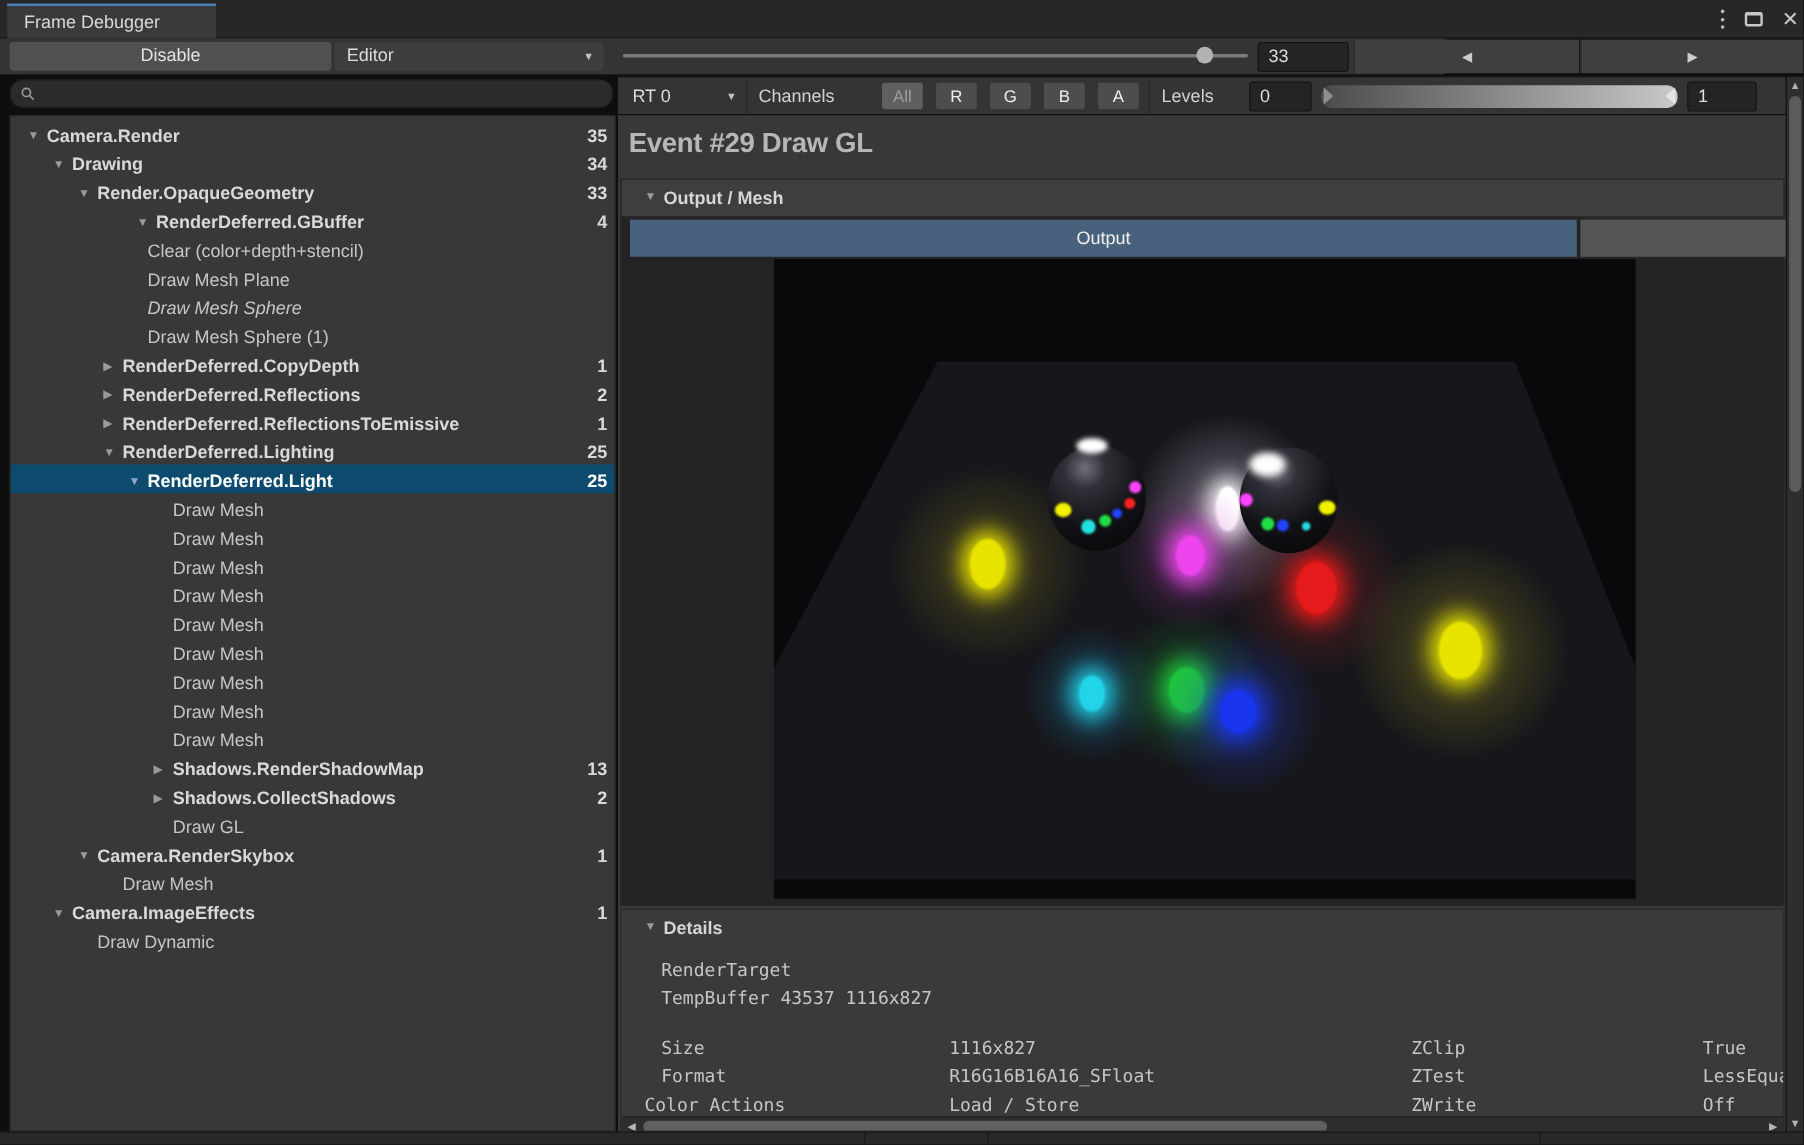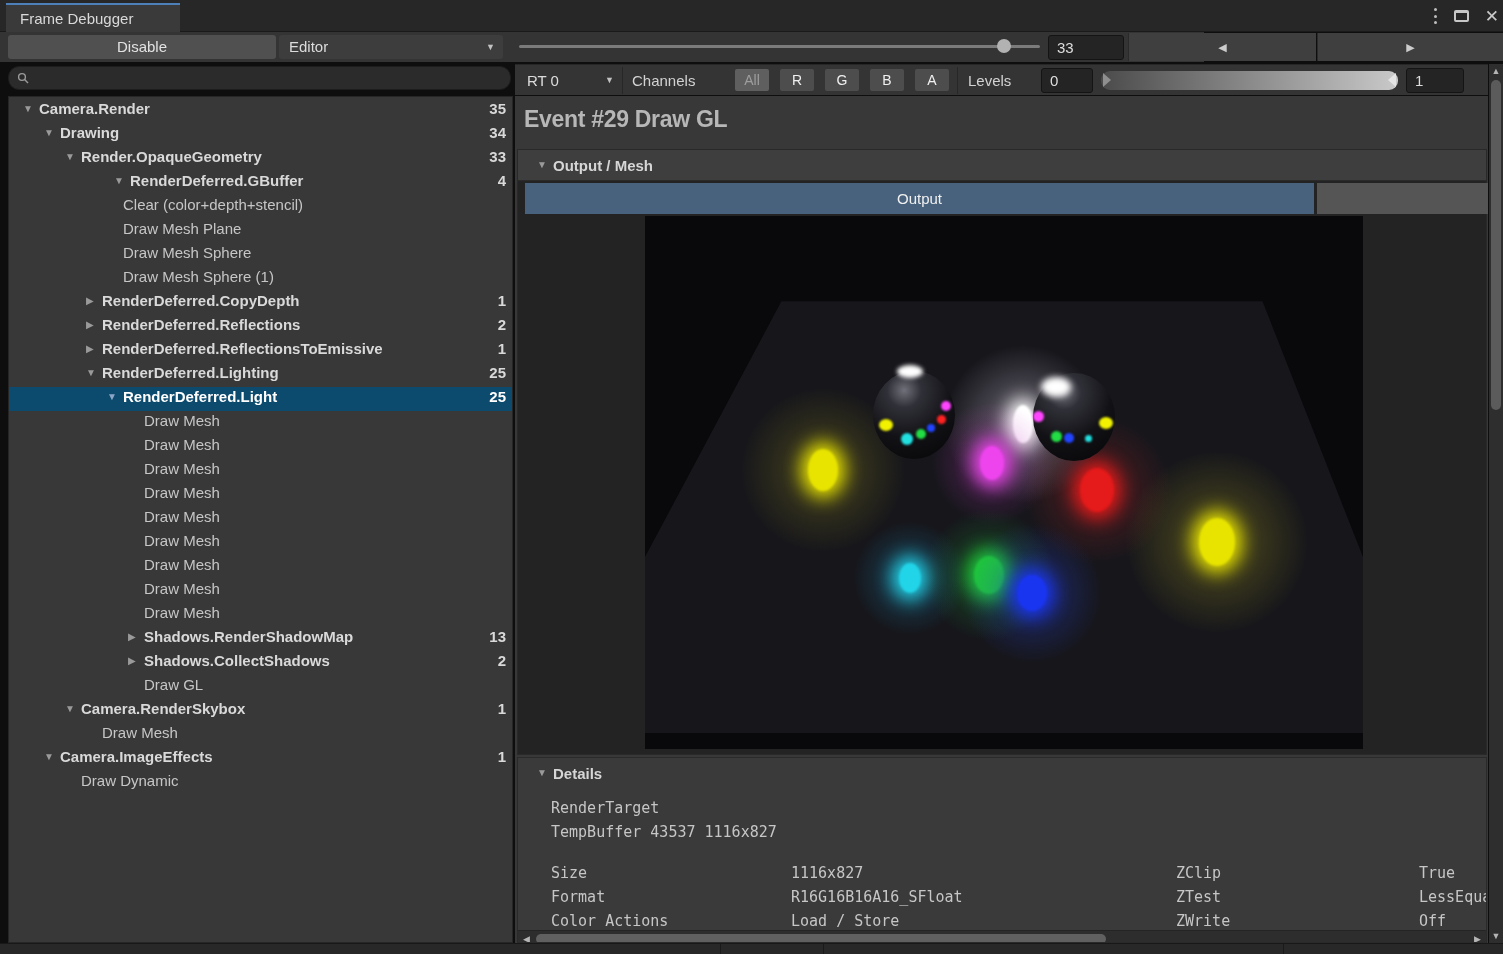--- a/index.html
+++ b/index.html
@@ -54,21 +54,21 @@
   .lvl1 { position:absolute; left:891px; top:3px; width:58px; height:25px; }
   .gradbar { position:absolute; left:586px; top:6px; width:297px; height:19px; border-radius:9px;
              background:linear-gradient(to right,#4b4b4b,#c9c9c9); }
   .ghandle { position:absolute; top:2px; width:0; height:0; border-top:7px solid transparent; border-bottom:7px solid transparent; }
   .ghandle.l { left:2px; border-left:8px solid #8f8f8f; }
   .ghandle.r { right:2px; border-right:8px solid #e4e4e4; }
 
   
   .tree { position:absolute; left:8px; top:96px; width:505px; height:847px; background:#383838;
           border:1px solid #262626; overflow:hidden; padding-top:2px; }
-  .trow { position:relative; height:24px; line-height:19px; white-space:nowrap; }
+  .trow { position:relative; height:24px; line-height:30px; white-space:nowrap; }
   .trow.sel { background:#0c4a6e; }
   .tri { display:inline-block; width:16px; font-size:10px; color:#9a9a9a; vertical-align:top; }
   .trow.sel .tri { color:#8ba6c6; }
   .tlabel { font-size:15px; color:#c6c6c6; }
   .tlabel.b { font-weight:bold; color:#d9d9d9; }
   .trow.sel .tlabel { color:#ffffff; }
   .tcount { position:absolute; right:6px; top:0; font-size:15px; color:#d9d9d9; }
   .tcount.b { font-weight:bold; }
   .trow.sel .tcount { color:#ffffff; }
 
@@ -186,21 +186,21 @@
     <input class="field lvl1" value="1" style="">
   </div>
 
   <div class="tree" id="tree">
       <div class="trow" style="padding-left: 14px;"><span class="tri">▼</span><span class="tlabel b">Camera.Render</span><span class="tcount b">35</span></div>
       <div class="trow" style="padding-left: 35px;"><span class="tri">▼</span><span class="tlabel b">Drawing</span><span class="tcount b">34</span></div>
       <div class="trow" style="padding-left: 56px;"><span class="tri">▼</span><span class="tlabel b">Render.OpaqueGeometry</span><span class="tcount b">33</span></div>
       <div class="trow" style="padding-left: 105px;"><span class="tri">▼</span><span class="tlabel b">RenderDeferred.GBuffer</span><span class="tcount b">4</span></div>
       <div class="trow" style="padding-left: 98px;"><span class="tri"></span><span class="tlabel">Clear (color+depth+stencil)</span></div>
       <div class="trow" style="padding-left: 98px;"><span class="tri"></span><span class="tlabel">Draw Mesh Plane</span></div>
-      <div class="trow" style="padding-left: 98px;"><span class="tri"></span><span class="tlabel">Draw Mesh Sphere</span></div>
+      <div class="trow" style="padding-left: 98px; font-style: italic;"><span class="tri"></span><span class="tlabel">Draw Mesh Sphere</span></div>
       <div class="trow" style="padding-left: 98px;"><span class="tri"></span><span class="tlabel">Draw Mesh Sphere (1)</span></div>
       <div class="trow" style="padding-left: 77px;"><span class="tri">▶</span><span class="tlabel b">RenderDeferred.CopyDepth</span><span class="tcount b">1</span></div>
       <div class="trow" style="padding-left: 77px;"><span class="tri">▶</span><span class="tlabel b">RenderDeferred.Reflections</span><span class="tcount b">2</span></div>
       <div class="trow" style="padding-left: 77px;"><span class="tri">▶</span><span class="tlabel b">RenderDeferred.ReflectionsToEmissive</span><span class="tcount b">1</span></div>
       <div class="trow" style="padding-left: 77px;"><span class="tri">▼</span><span class="tlabel b">RenderDeferred.Lighting</span><span class="tcount b">25</span></div>
       <div class="trow sel" style="padding-left: 98px;"><span class="tri">▼</span><span class="tlabel b">RenderDeferred.Light</span><span class="tcount b">25</span></div>
       <div class="trow" style="padding-left: 119px;"><span class="tri"></span><span class="tlabel">Draw Mesh</span></div>
       <div class="trow" style="padding-left: 119px;"><span class="tri"></span><span class="tlabel">Draw Mesh</span></div>
       <div class="trow" style="padding-left: 119px;"><span class="tri"></span><span class="tlabel">Draw Mesh</span></div>
       <div class="trow" style="padding-left: 119px;"><span class="tri"></span><span class="tlabel">Draw Mesh</span></div>
@@ -282,21 +282,21 @@
             <span style="left: 658px;">ZClip</span>
             <span style="left: 901px;">True</span>
           </div>
           <div class="drow">
             <span style="left: 33px;">Format</span>
             <span style="left: 273px;">R16G16B16A16_SFloat</span>
             <span style="left: 658px;">ZTest</span>
             <span style="left: 901px;">LessEqual</span>
           </div>
           <div class="drow">
-            <span style="left: 33px;">Color Actions</span>
+            <span style="left: 19px;">Color Actions</span>
             <span style="left: 273px;">Load / Store</span>
             <span style="left: 658px;">ZWrite</span>
             <span style="left: 901px;">Off</span>
           </div>
         </div>
       <div class="hscroll">
         <span class="harrow" style="left:5px">◀</span>
         <div class="hthumb"></div>
         <span class="harrow" style="right:5px">▶</span>
       </div>

